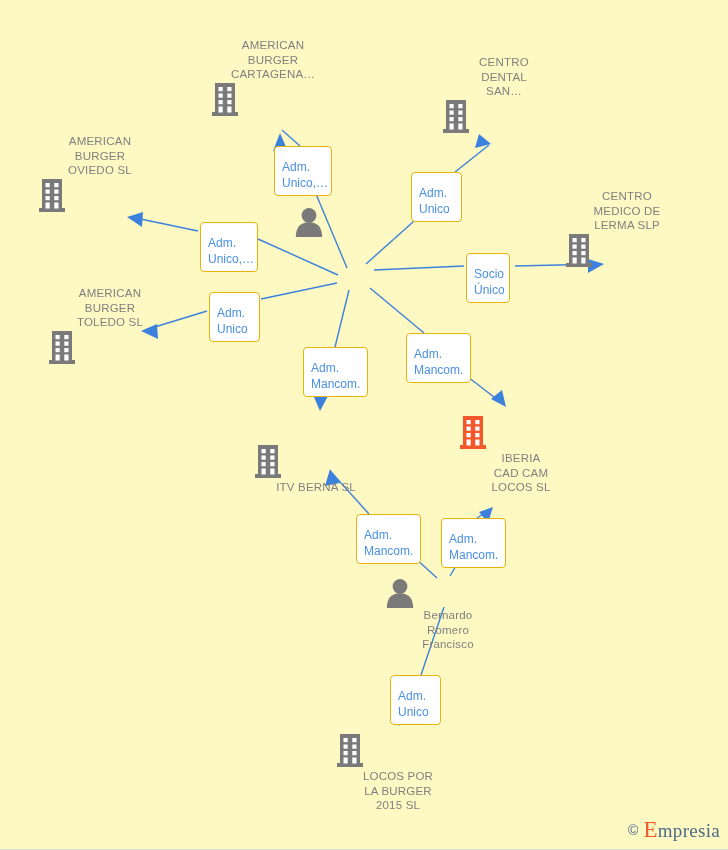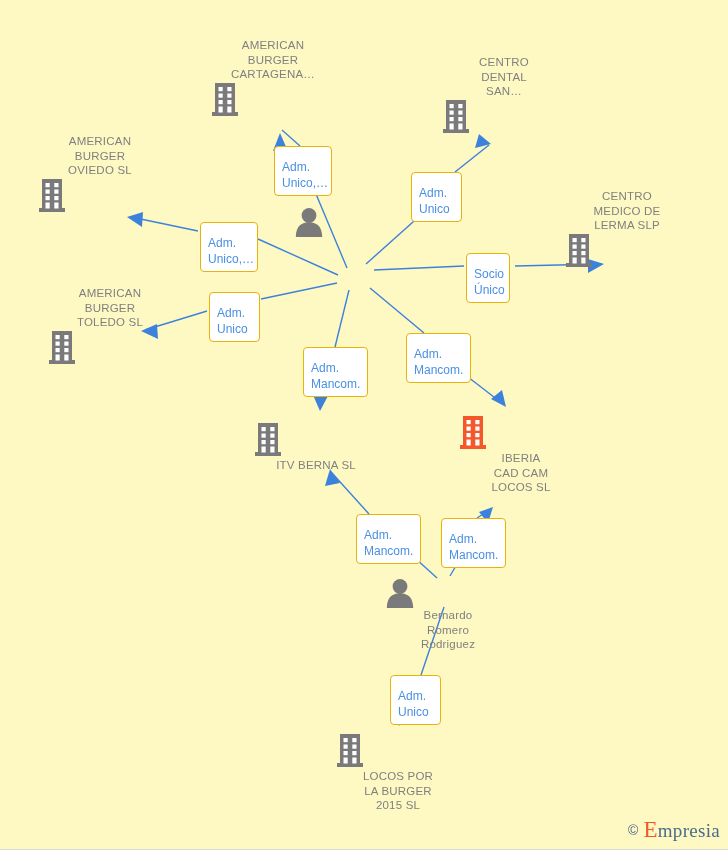--- a/index.html
+++ b/index.html
@@ -223,21 +223,21 @@
         </div>
       </div>
       <div class="node" style="left: 357px; top: 207px;">
         <div class="node-icon">
           <svg width="34" height="30" viewBox="0 0 34 30">
             <circle cx="17" cy="8.5" r="7.4" fill="#7a7a7a"></circle>
             <path d="M3.8 30 C3.8 18.6 10.2 15.2 17 15.2 C23.8 15.2 30.2 18.6 30.2 30 Z" fill="#7a7a7a"></path>
           </svg>
         </div>
       </div>
-      <div class="node" style="left: 316px; top: 422px;">
+      <div class="node" style="left: 316px; top: 444px;">
         <div class="node-icon">
           <svg width="34" height="36" viewBox="0 0 34 36">
             <rect x="7" y="1" width="20" height="31" fill="#7a7a7a"></rect>
             <rect x="4" y="30" width="26" height="4" fill="#7a7a7a"></rect>
             <rect x="10.5" y="5" width="4.2" height="4.2" fill="#fff"></rect>
             <rect x="19.3" y="5" width="4.2" height="4.2" fill="#fff"></rect>
             <rect x="10.5" y="11.5" width="4.2" height="4.2" fill="#fff"></rect>
             <rect x="19.3" y="11.5" width="4.2" height="4.2" fill="#fff"></rect>
             <rect x="10.5" y="18" width="4.2" height="4.2" fill="#fff"></rect>
             <rect x="19.3" y="18" width="4.2" height="4.2" fill="#fff"></rect>
@@ -268,21 +268,21 @@
       </div>
       <div class="node" style="left: 448px; top: 578px;">
         <div class="node-icon">
           <svg width="34" height="30" viewBox="0 0 34 30">
             <circle cx="17" cy="8.5" r="7.4" fill="#7a7a7a"></circle>
             <path d="M3.8 30 C3.8 18.6 10.2 15.2 17 15.2 C23.8 15.2 30.2 18.6 30.2 30 Z" fill="#7a7a7a"></path>
           </svg>
         </div>
         <div class="node-label company">Bernardo
 Romero
-Rodriguez</div>
+Francisco</div>
       </div>
       <div class="node" style="left: 398px; top: 733px;">
         <div class="node-icon">
           <svg width="34" height="36" viewBox="0 0 34 36">
             <rect x="7" y="1" width="20" height="31" fill="#7a7a7a"></rect>
             <rect x="4" y="30" width="26" height="4" fill="#7a7a7a"></rect>
             <rect x="10.5" y="5" width="4.2" height="4.2" fill="#fff"></rect>
             <rect x="19.3" y="5" width="4.2" height="4.2" fill="#fff"></rect>
             <rect x="10.5" y="11.5" width="4.2" height="4.2" fill="#fff"></rect>
             <rect x="19.3" y="11.5" width="4.2" height="4.2" fill="#fff"></rect>

